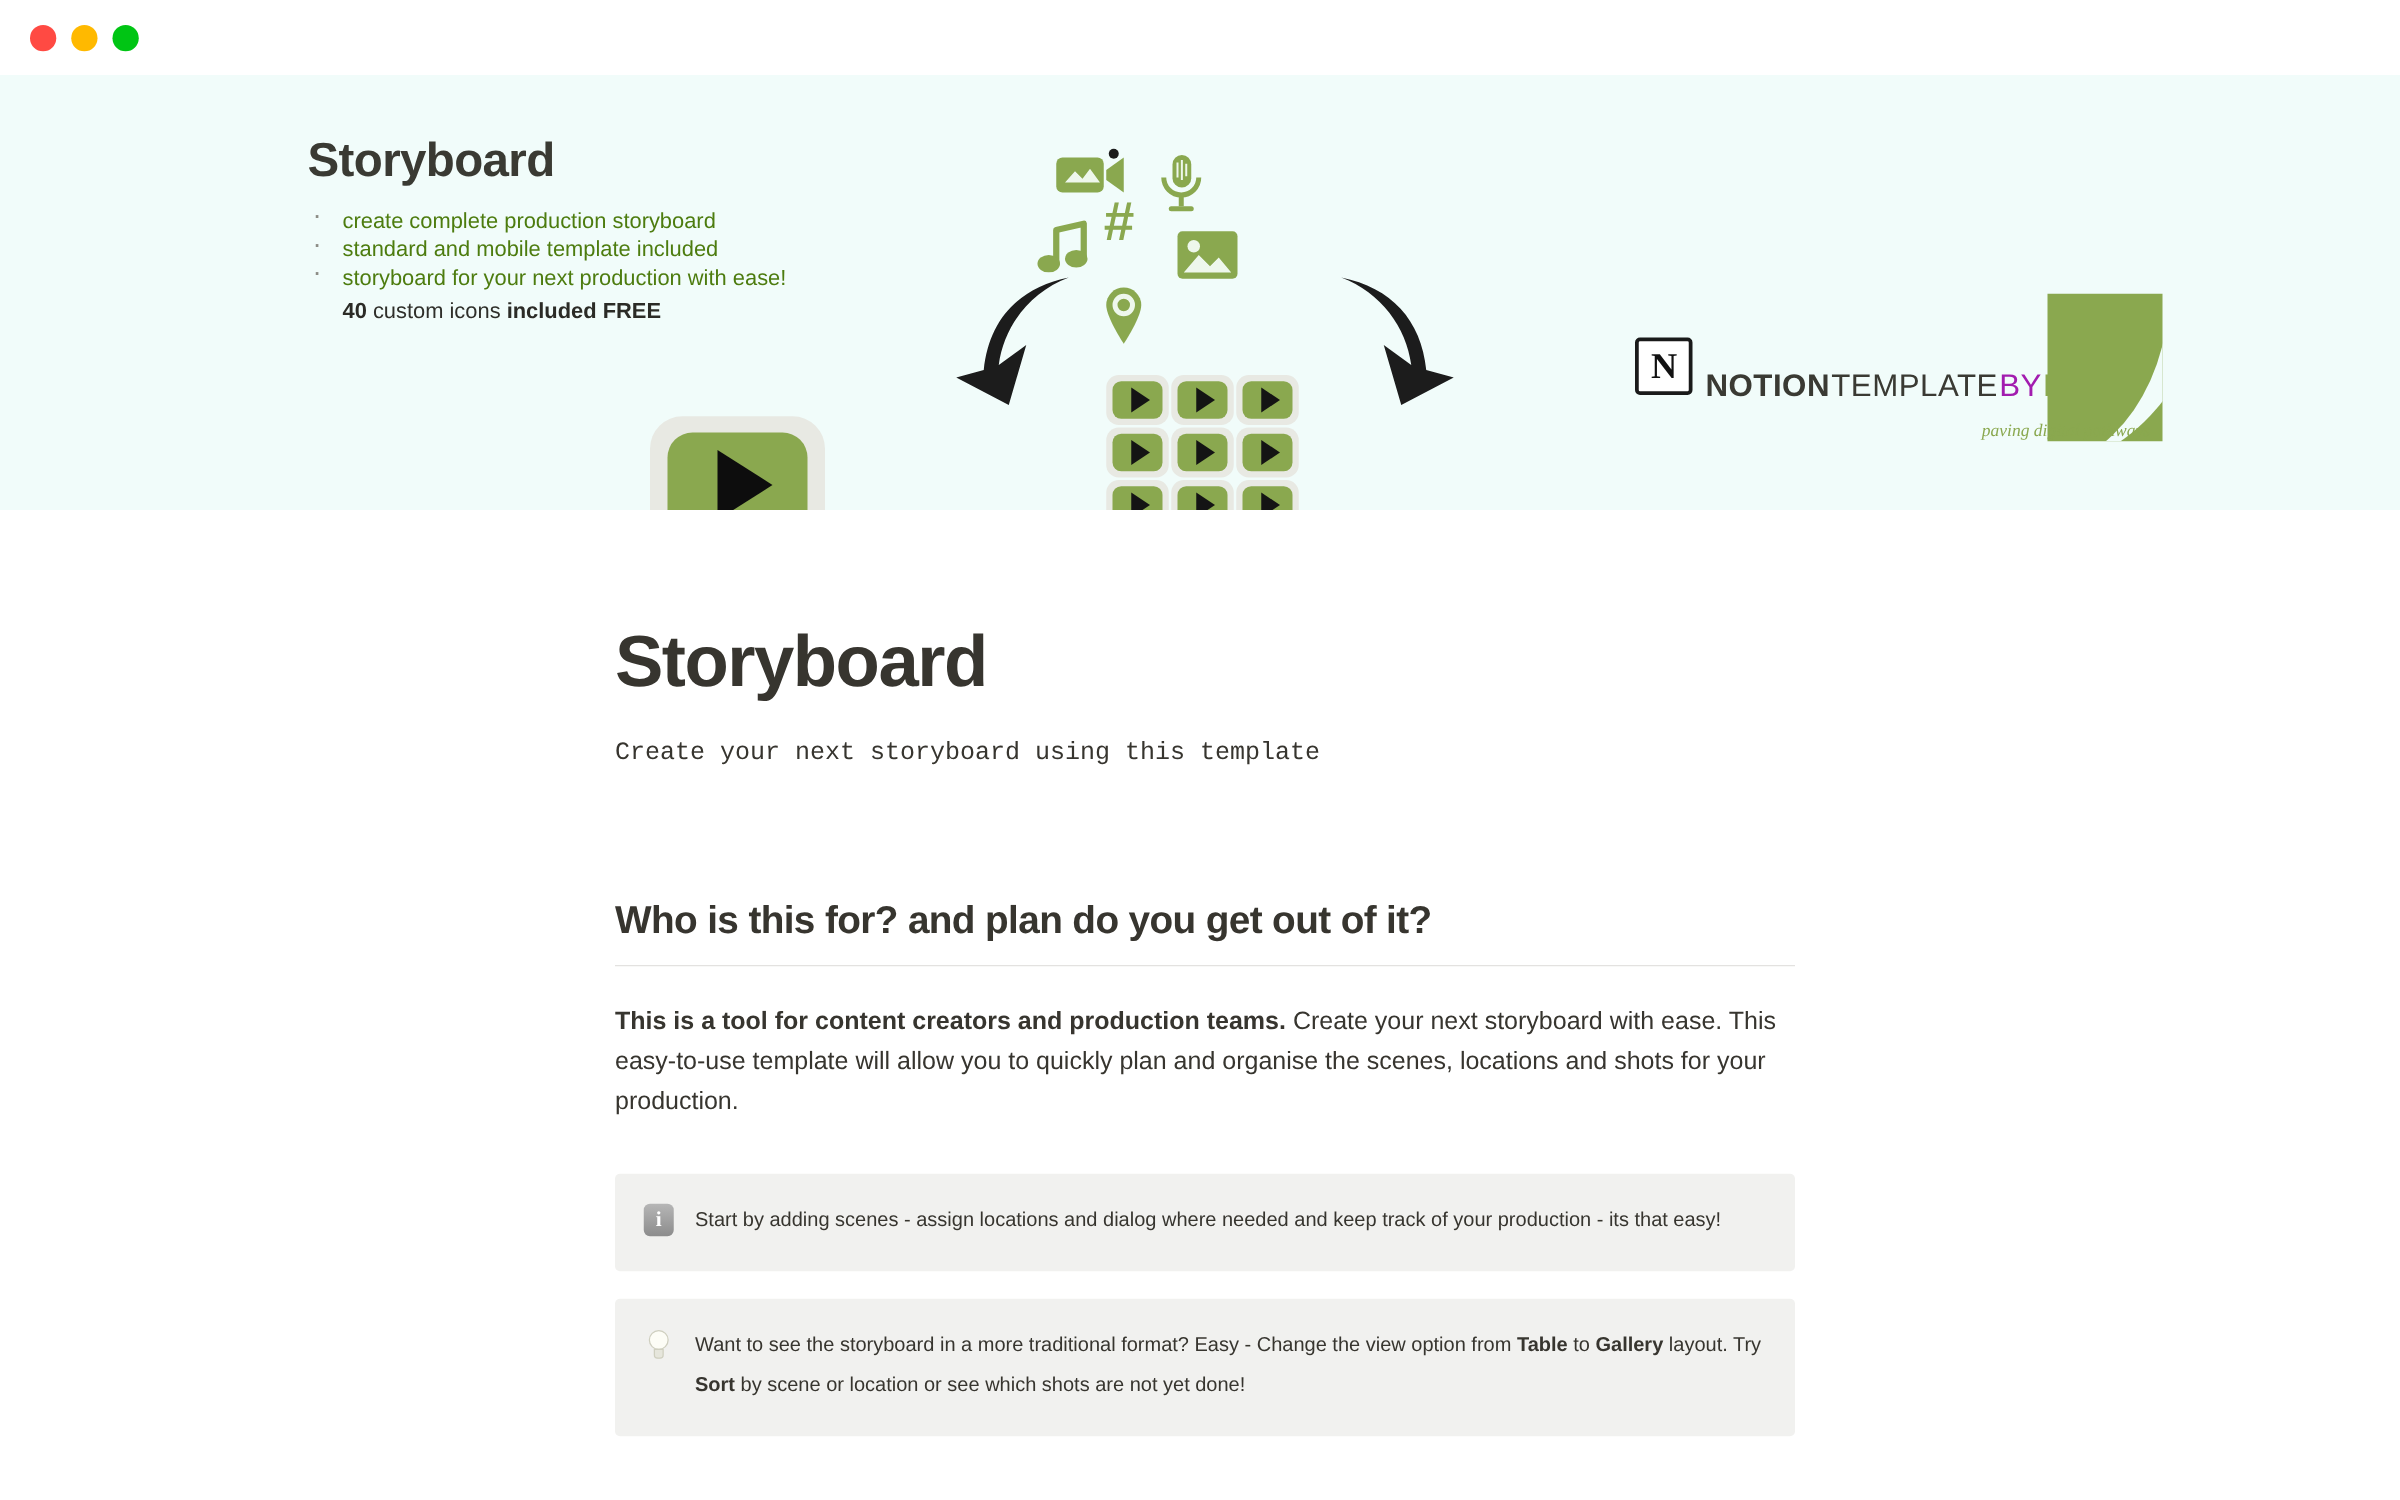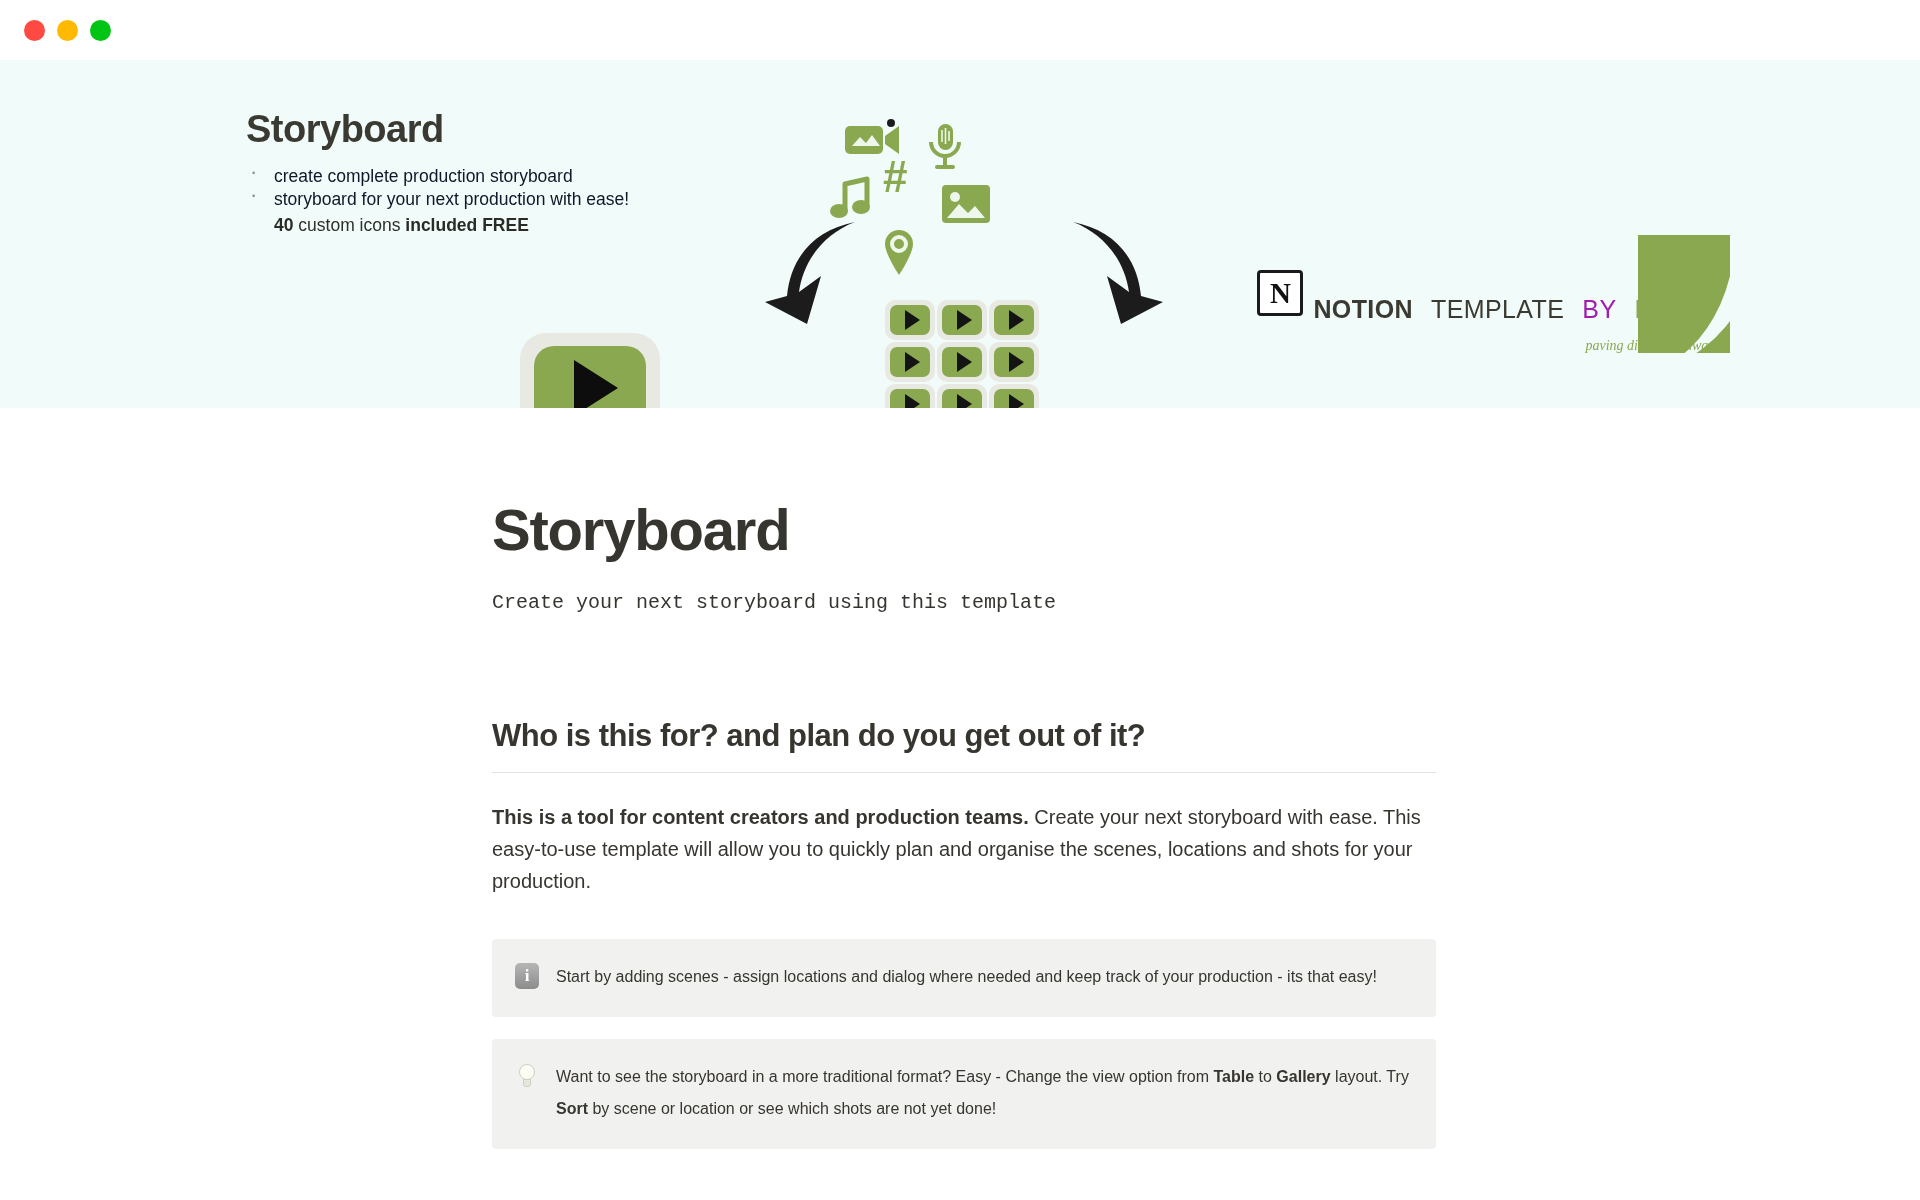--- a/index.html
+++ b/index.html
@@ -39,21 +39,21 @@
     font-weight: 700;
     color: #3a3a33;
     letter-spacing: -0.5px;
     margin-bottom: 14px;
   }
   .cover-bullets { list-style: none; }
   .cover-bullets li {
     position: relative;
     font-size: 17.5px;
     line-height: 23px;
-    color: #0f172a;
+    color: #4d7c0f;
     padding-left: 28px;
   }
   .cover-bullets li::before {
     content: "·";
     position: absolute;
     left: 4px; top: -5px;
     font-size: 22px;
     color: #8d8d86;
   }
   .cover-bullets li.strong {
@@ -109,21 +109,21 @@
     width: 46px; height: 46px;
     border: 3.5px solid #1a1a1a;
     border-radius: 4px;
     background: #fff;
     display: flex; align-items: center; justify-content: center;
     font-family: "Liberation Serif", serif;
     font-weight: 700; font-size: 29px; color: #111;
     margin-right: 10px; margin-bottom: 30px;
   }
   .brand-words {
-    display: flex; align-items: baseline; gap: 18px;
+    display: flex; align-items: baseline; gap: 1px;
     margin-bottom: 22px;
   }
   .bw-notion  { font-size: 25px; font-weight: 700; color: #3a3a33; letter-spacing: 0.4px;}
   .bw-template{ font-size: 25px; font-weight: 400; color: #3a3a33; letter-spacing: 0.4px; text-align: right;}
   .bw-by      { font-size: 25px; font-weight: 400; color: #a21caf; letter-spacing: 0.4px;}
   .bw-lane    { font-size: 25px; font-weight: 400; color: #8aa84f; letter-spacing: 0.4px;}
   .lane-mark {
     position: absolute;
     right: 0px; top: -35px;
     width: 92px; height: 118px;
@@ -276,20 +276,21 @@
   <span class="dot yellow"></span>
   <span class="dot green"></span>
 </div>
 
 <div class="cover">
 
   <div class="cover-left">
     <div class="cover-title">Storyboard</div>
     <ul class="cover-bullets">
       <li>create complete production storyboard</li>
+      <li>standard and mobile template included</li>
       <li>storyboard for your next production with ease!</li>
       <li class="strong"><b>40</b><span> custom icons </span><b>included FREE</b></li>
     </ul>
   </div>
 
   <div class="illus">
 
     <svg class="ic" style="left:28px;top:0px" width="60" height="42" viewBox="0 0 60 42">
       <rect x="2" y="8" width="38" height="28" rx="5" fill="#8aa84f"></rect>
       <path d="M42 18 L56 8 L56 36 L42 26 Z" fill="#8aa84f"></path>

